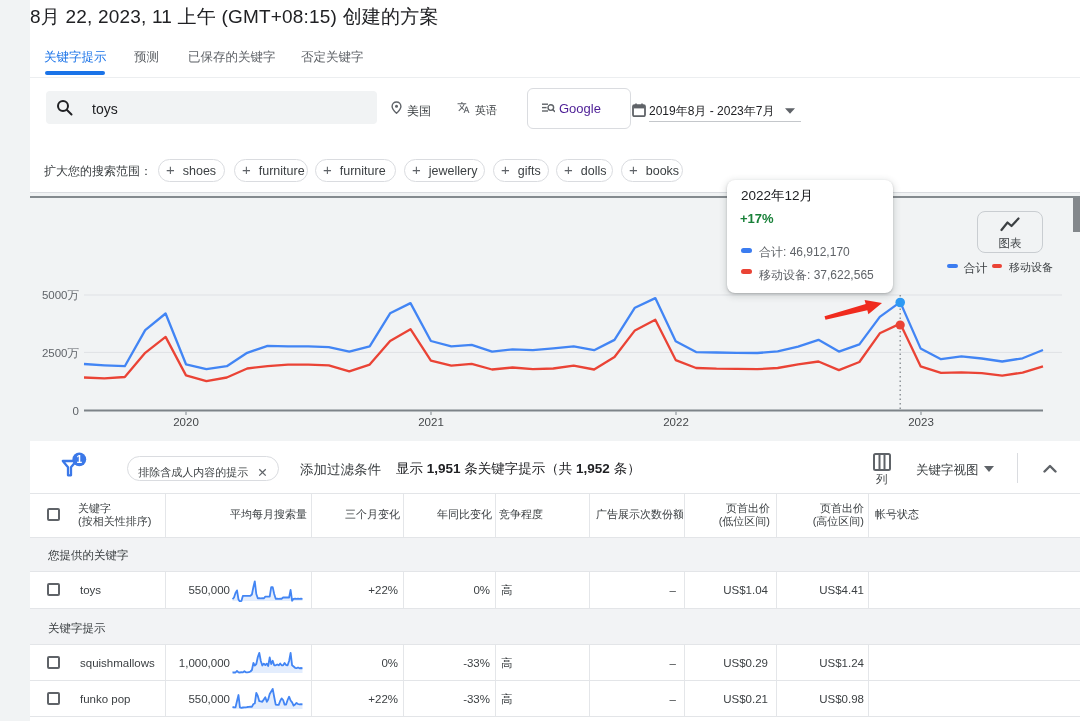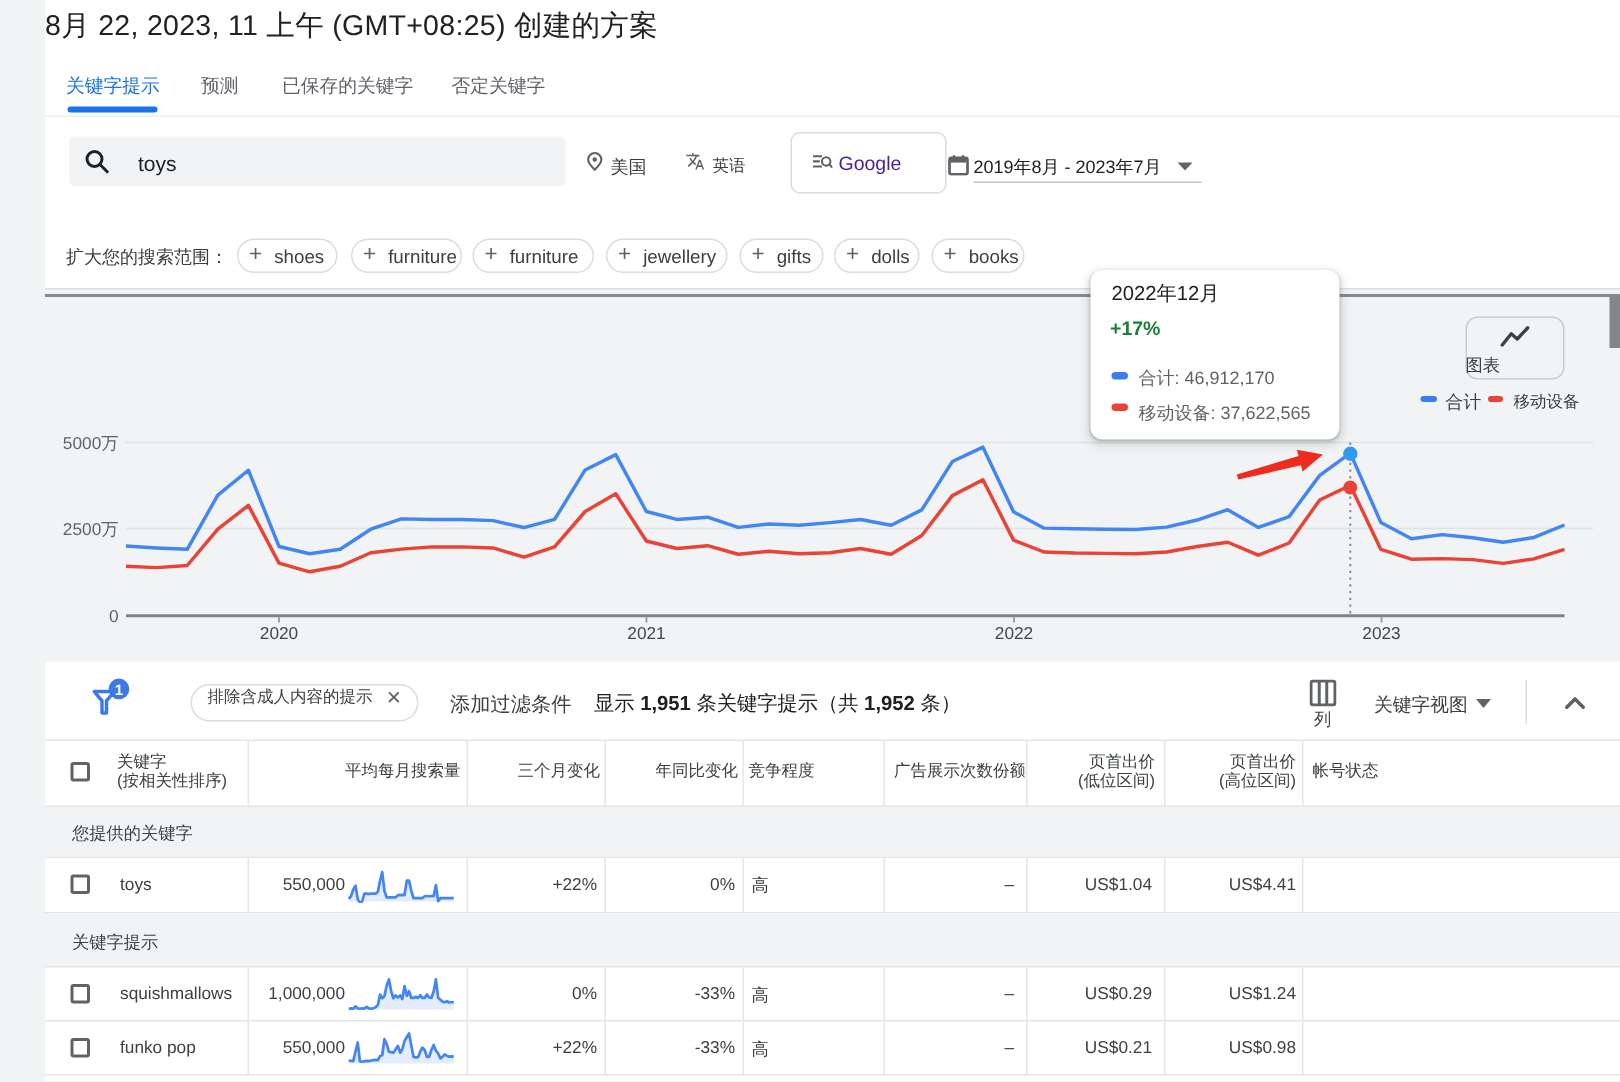--- a/index.html
+++ b/index.html
@@ -9,21 +9,21 @@
 .cb{position:absolute;width:13px;height:13px;border:2px solid #5f6368;border-radius:2px}
 .vline{position:absolute;width:1px;background:#e4e6e9}
 .hline{position:absolute;height:1px;background:#e3e5e8;left:30px;width:1050px}
 .num{position:absolute;font-size:11.5px;color:#3c4043;text-align:right}
 .kw{position:absolute;font-size:11.5px;color:#3c4043}
 .hdr{position:absolute;font-size:11px;color:#3c4043;line-height:13px}
 .hdrr{position:absolute;font-size:11px;color:#3c4043;line-height:13px;text-align:right}
 </style></head><body>
 
 <div class="abs" style="left:30px;top:0;width:1050px;height:193px;background:#fff;border-bottom:1px solid #dadce0"></div>
-<div class="abs" style="left:30px;top:4px;font-size:19px;letter-spacing:.2px;color:#202124">8月 22, 2023, 11 上午 (GMT+08:25) 创建的方案</div>
+<div class="abs" style="left:30px;top:4px;font-size:19px;letter-spacing:.2px;color:#202124">8月 22, 2023, 11 上午 (GMT+08:15) 创建的方案</div>
 
 <div class="abs" style="left:44px;top:49px;font-size:12.5px;color:#1a73e8">关键字提示</div>
 <div class="abs" style="left:134px;top:49px;font-size:12.5px;color:#5f6368">预测</div>
 <div class="abs" style="left:188px;top:49px;font-size:12.5px;color:#5f6368">已保存的关键字</div>
 <div class="abs" style="left:301px;top:49px;font-size:12.5px;color:#5f6368">否定关键字</div>
 <div class="abs" style="left:45px;top:71px;width:60px;height:3.5px;background:#1a73e8;border-radius:2px"></div>
 <div class="abs" style="left:30px;top:77px;width:1050px;height:1px;background:#eceef0"></div>
 
 <div class="abs" style="left:46px;top:91px;width:331px;height:33px;background:#f1f3f4;border-radius:4px"></div>
 <svg class="abs" style="left:56px;top:99px" width="17" height="17" viewBox="0 0 17 17">
@@ -118,42 +118,42 @@
 <line x1="870.2" y1="97" x2="870.2" y2="212" stroke="#80868b" stroke-width="1.3" stroke-dasharray="1.5,3"></line>
 <circle cx="870.2" cy="104.5" r="4.8" fill="#2e9af3"></circle>
 <circle cx="870.2" cy="127" r="4.6" fill="#ea4335"></circle>
 <polygon points="794.5,118.3 835.7,106.0 834.6,101.9 852,105 838.4,116.3 837.3,112.2 795.5,121.7" fill="#f02b1e"></polygon>
 </svg>
 
 <div class="abs" style="left:977px;top:211px;width:66px;height:42px;border:1px solid #c9cdd1;border-radius:8px"></div>
 <svg class="abs" style="left:1000px;top:217px" width="20" height="15" viewBox="0 0 20 15">
     <polyline points="1.5,13 7.5,5.5 11.5,9 18.5,1.5" fill="none" stroke="#3c4043" stroke-width="2.2" stroke-linecap="round" stroke-linejoin="round"></polyline>
   </svg>
-<div class="abs" style="left:977px;top:236px;width:66px;text-align:left;font-size:11.5px;color:#3c4043">图表</div>
+<div class="abs" style="left:977px;top:236px;width:66px;text-align:center;font-size:11.5px;color:#3c4043">图表</div>
 <div class="abs" style="left:947px;top:263.5px;width:10.5px;height:4.6px;border-radius:2.3px;background:#3b7cf0"></div>
 <div class="abs" style="left:963.5px;top:260px;font-size:12px;color:#3c4043">合计</div>
 <div class="abs" style="left:991.5px;top:263.5px;width:10.5px;height:4.6px;border-radius:2.3px;background:#ea4335"></div>
 <div class="abs" style="left:1009px;top:260px;font-size:11px;color:#3c4043">移动设备</div>
 
 <div class="abs" style="left:726.5px;top:180px;width:166px;height:113px;background:#fff;border-radius:8px;box-shadow:0 1px 2px rgba(60,64,67,.3),0 2px 6px 2px rgba(60,64,67,.15);z-index:5"></div>
 <div class="abs" style="left:741px;top:187px;font-size:13.5px;font-weight:normal;color:#202124;z-index:6">2022年12月</div>
 <div class="abs" style="left:740px;top:211px;font-size:13px;font-weight:bold;color:#188038;z-index:6">+17%</div>
 <div class="abs" style="left:741px;top:248px;width:11px;height:5px;border-radius:2.5px;background:#3b7cf0;z-index:6"></div>
 <div class="abs" style="left:759px;top:244px;font-size:12px;color:#5f6368;z-index:6">合计: 46,912,170</div>
 <div class="abs" style="left:741px;top:269px;width:11px;height:5px;border-radius:2.5px;background:#ea4335;z-index:6"></div>
 <div class="abs" style="left:759px;top:267px;font-size:12px;color:#5f6368;z-index:6">移动设备: 37,622,565</div>
 
 <div class="abs" style="left:30px;top:441px;width:1050px;height:280px;background:#fff"></div>
 
 <svg class="abs" style="left:60px;top:451px" width="28" height="28" viewBox="0 0 28 28">
 <path d="M2.8 10 H16.2 L11 16.3 V24.3 H8 V16.3 Z" fill="#fff" stroke="#3b78e8" stroke-width="2.3" stroke-linejoin="round"></path>
 <circle cx="19.3" cy="8.3" r="6.9" fill="#3b78e8"></circle>
 <text x="19.3" y="12" text-anchor="middle" font-size="10" font-weight="bold" fill="#fff">1</text>
 </svg>
-<div class="abs" style="left:127px;top:456px;width:152px;height:25px;border:1px solid #dadce0;border-radius:13px;display:flex;align-items:flex-start;justify-content:center;gap:9px">
+<div class="abs" style="left:127px;top:456px;width:152px;height:25px;border:1px solid #dadce0;border-radius:13px;display:flex;align-items:flex-end;justify-content:center;gap:9px">
     <span style="font-size:11px;color:#3c4043">排除含成人内容的提示</span>
     <span style="font-size:12.5px;color:#5f6368">✕</span>
   </div>
 <div class="abs" style="left:300px;top:461px;font-size:13.5px;color:#3c4043">添加过滤条件</div>
 <div class="abs" style="left:396px;top:460px;font-size:13.5px;color:#202124">显示 <b>1,951</b> 条关键字提示（共 <b>1,952</b> 条）</div>
 <svg class="abs" style="left:873px;top:453px" width="18" height="18" viewBox="0 0 18 18">
     <rect x="1" y="1" width="16" height="16" rx="1.5" fill="none" stroke="#5f6368" stroke-width="2"></rect>
     <line x1="6.5" y1="1" x2="6.5" y2="17" stroke="#5f6368" stroke-width="2"></line>
     <line x1="11.5" y1="1" x2="11.5" y2="17" stroke="#5f6368" stroke-width="2"></line>
   </svg>

